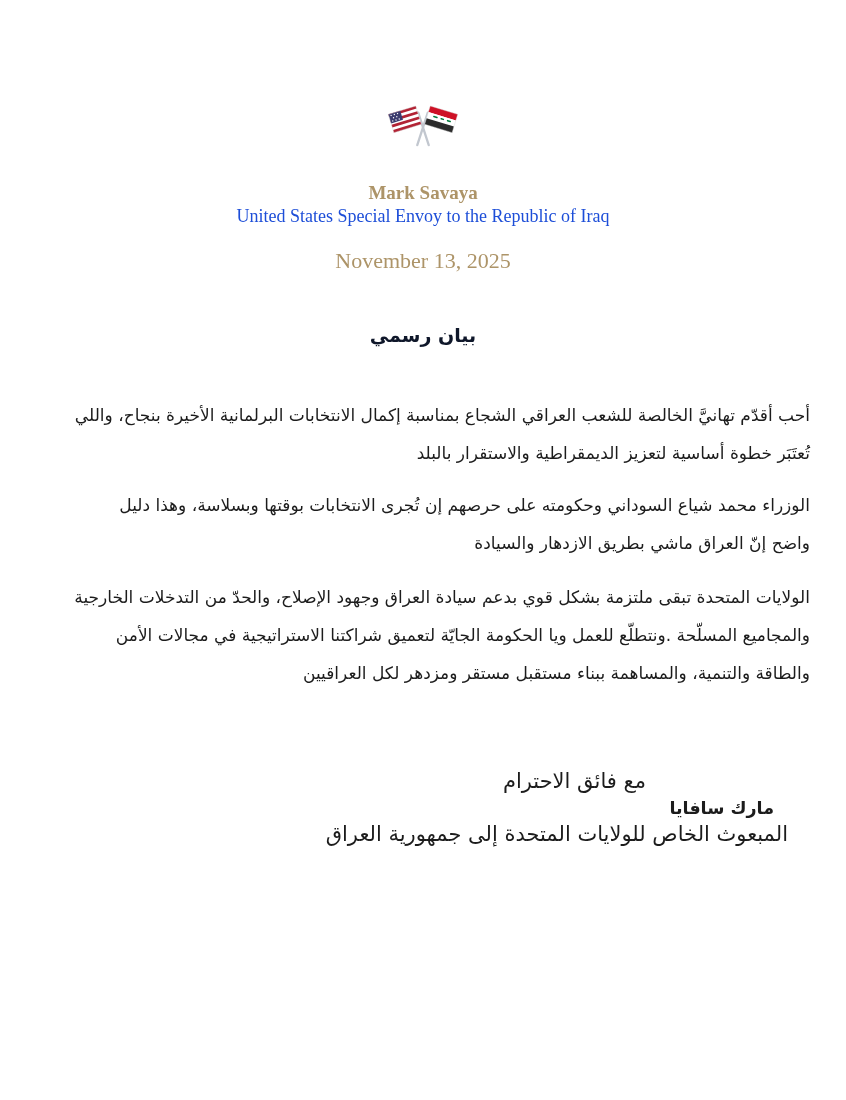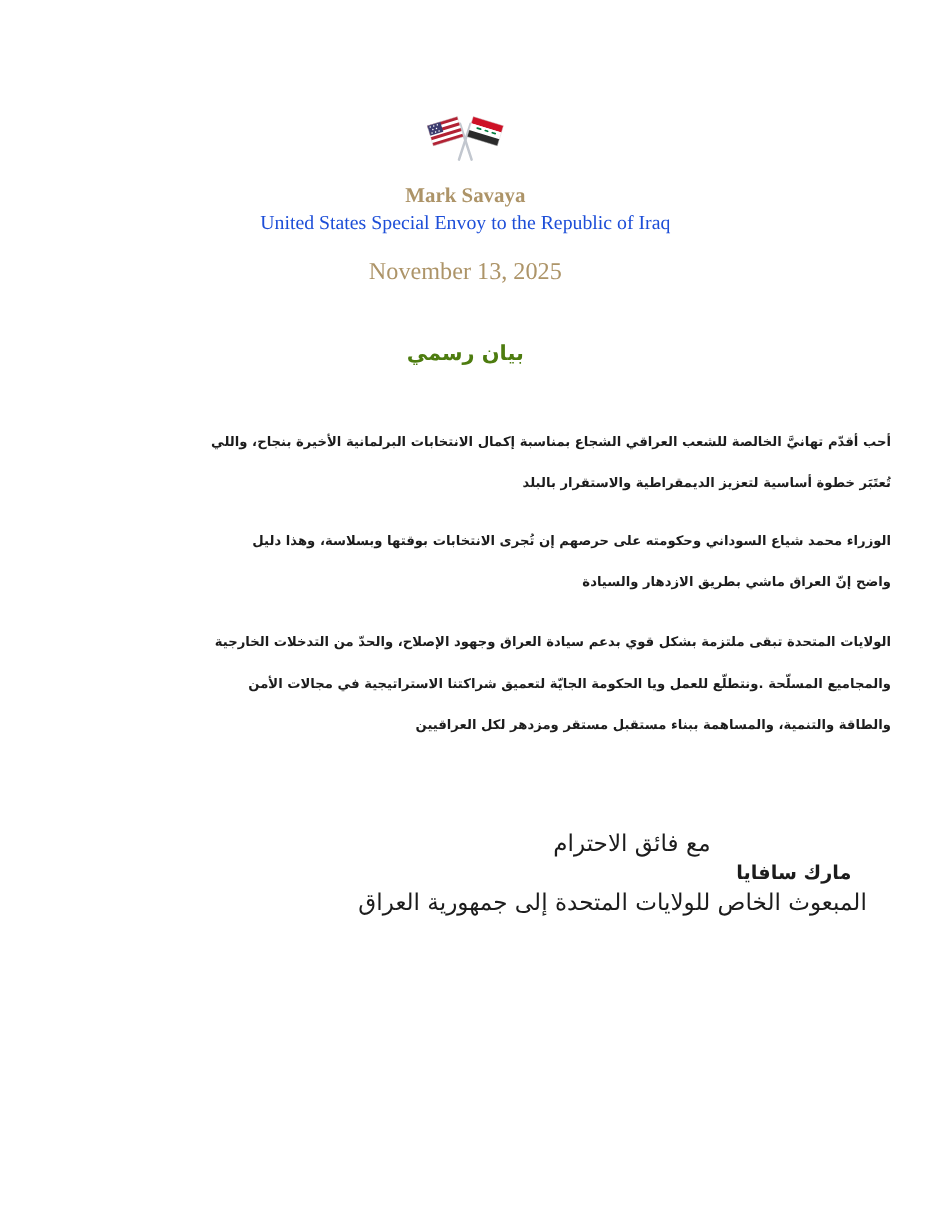--- a/index.html
+++ b/index.html
@@ -18,49 +18,49 @@
     height: 44px;
     margin: 104px auto 0;
     display: block;
   }
   .center { text-align: center; }
   .gold {
     color: #ad9468;
     font-family: "Liberation Serif", "DejaVu Serif", serif;
   }
   .envoy-name {
-    margin-top: 20px;
+    margin-top: 34px;
     font-size: 19px;
     font-weight: bold;
     line-height: 22px;
   }
   .envoy-title {
     font-size: 18px;
     line-height: 24px;
   }
   .statement-date {
     margin-top: 22px;
     font-size: 22px;
     line-height: 22px;
   }
   .heading {
     margin-top: 50px;
     font-size: 19px;
     font-weight: bold;
-    color: #4d7c0f;
+    color: #0f172a;
     line-height: 26px;
     direction: rtl;
   }
   .body-col {
     direction: rtl;
     text-align: right;
     padding: 0 36px;
     color: #1c1c1c;
   }
-  .para { font-size: 12px; font-weight: bold; }
+  .para { font-size: 17px; }
   .para .line {
     line-height: 38px;
     white-space: nowrap;
   }
   .para-1 { margin-top: 48px; }
   .para-2 { margin-top: 14px; }
   .para-3 { margin-top: 16px; }
   .closing {
     margin-top: 74px;
     margin-left: 0;

